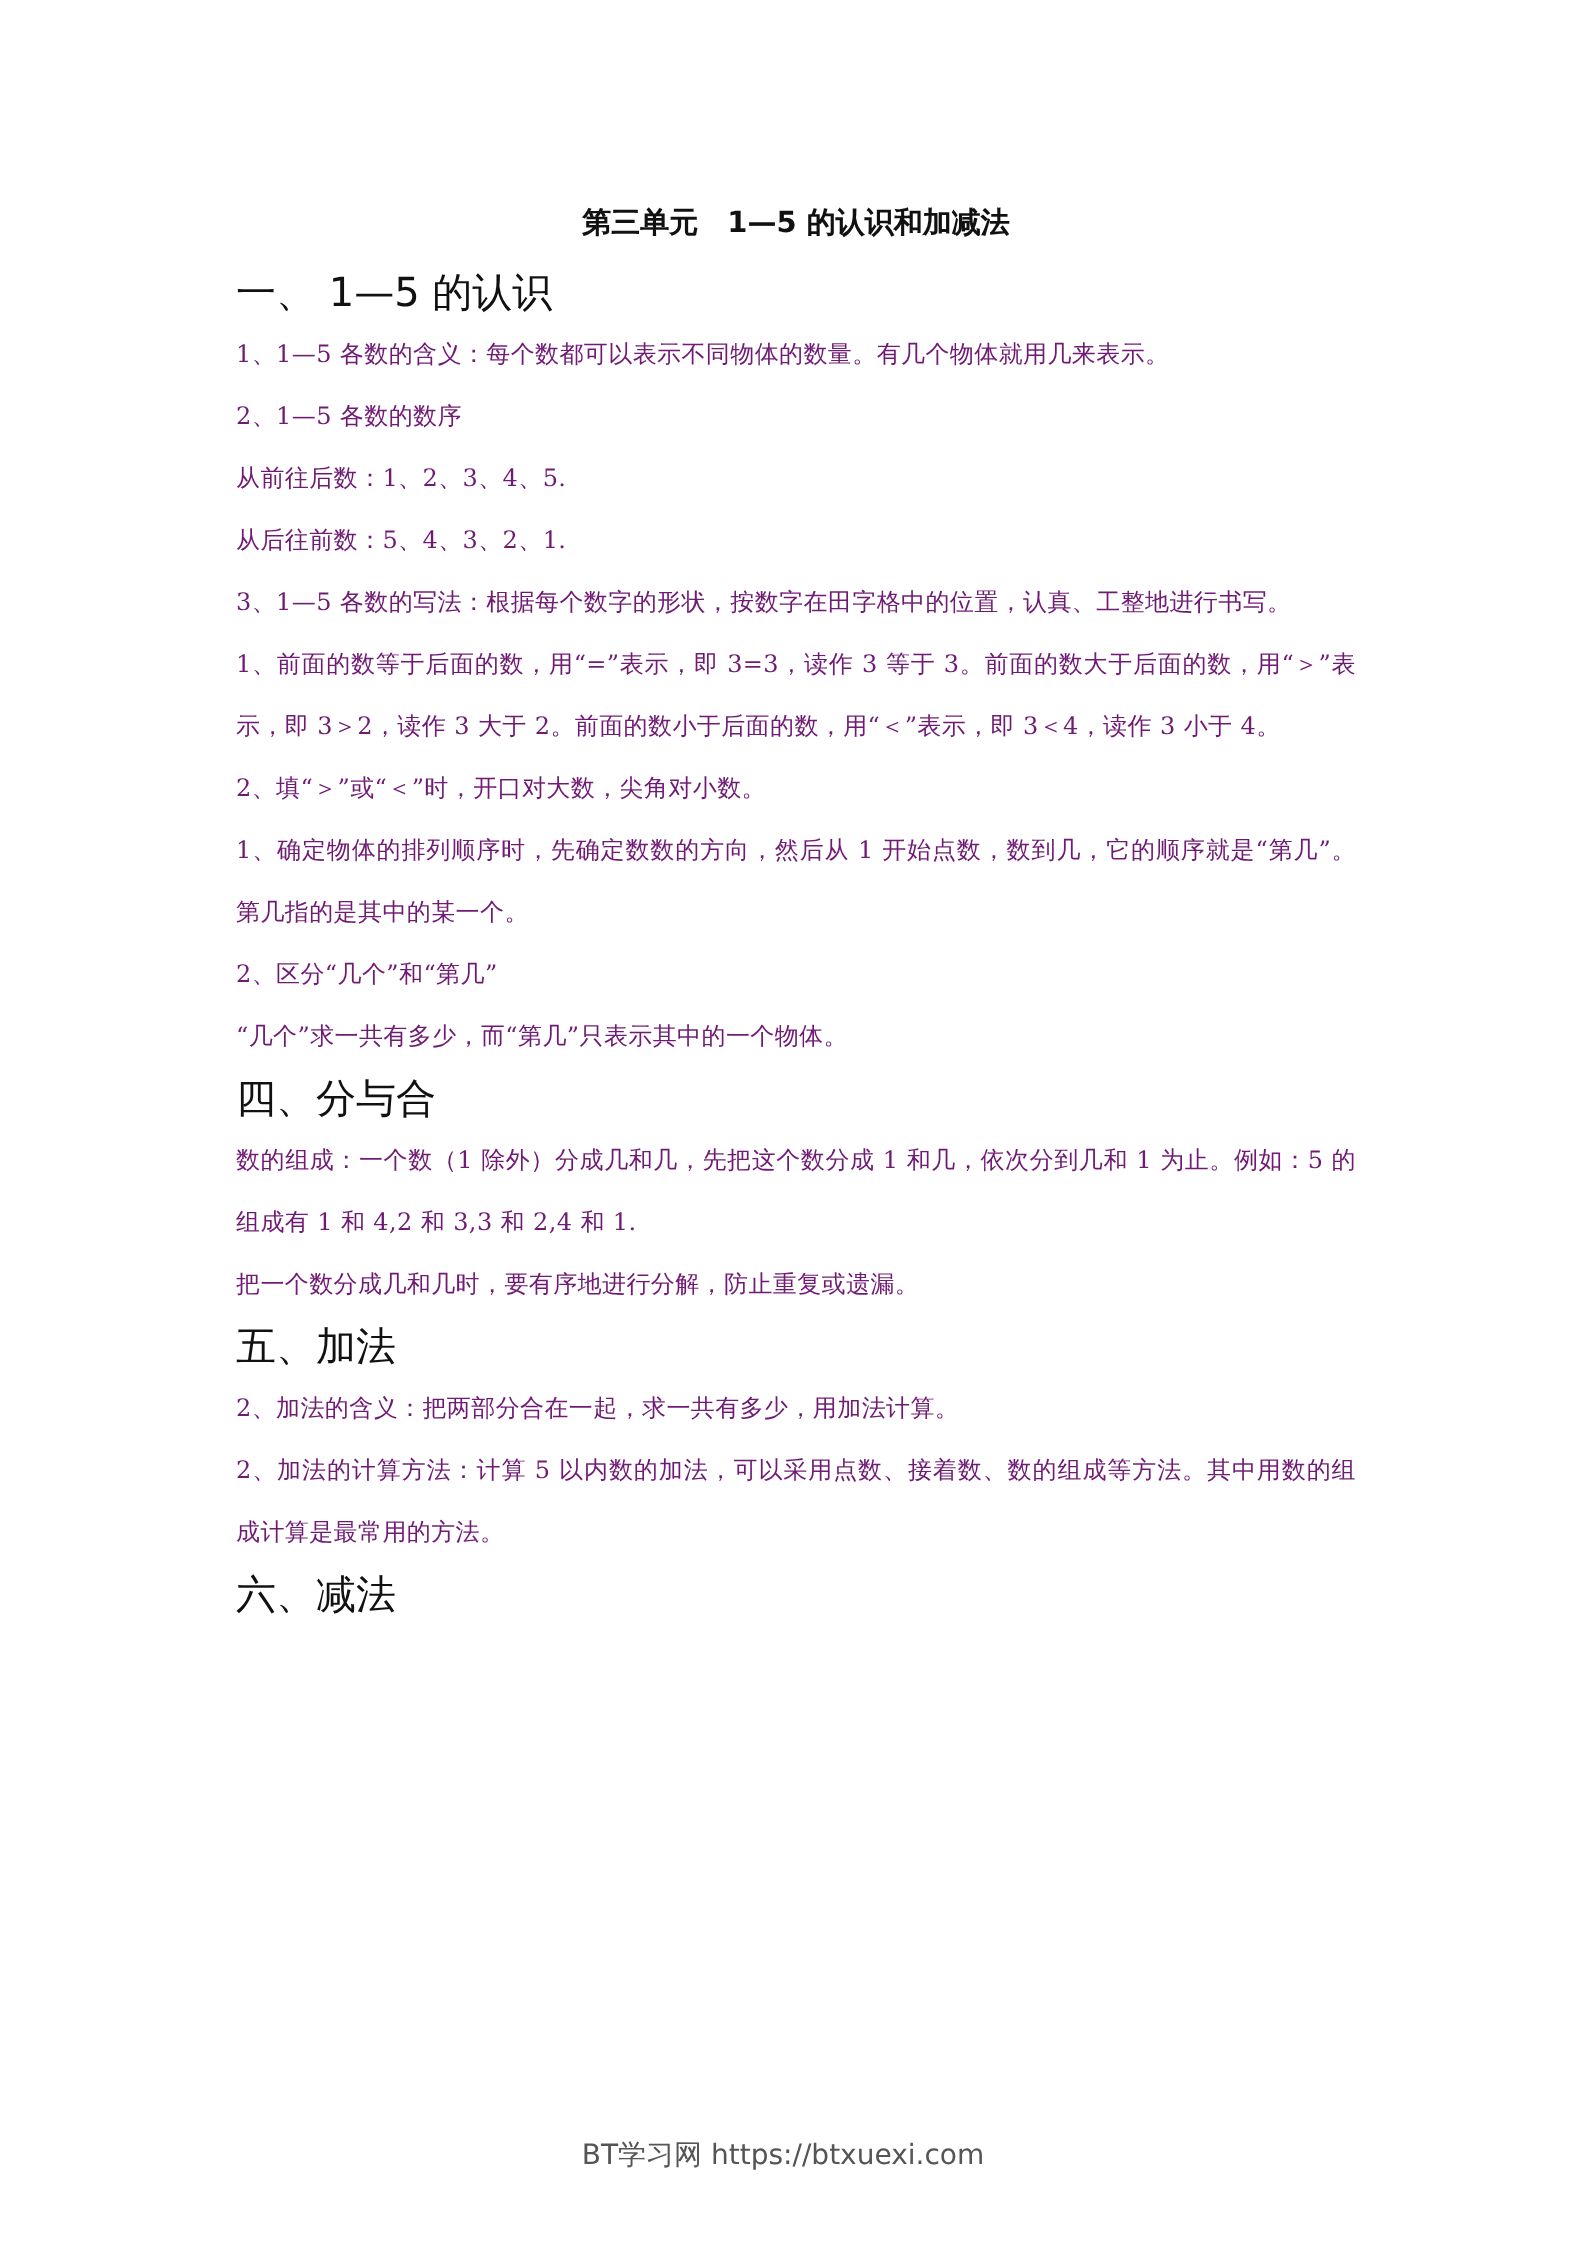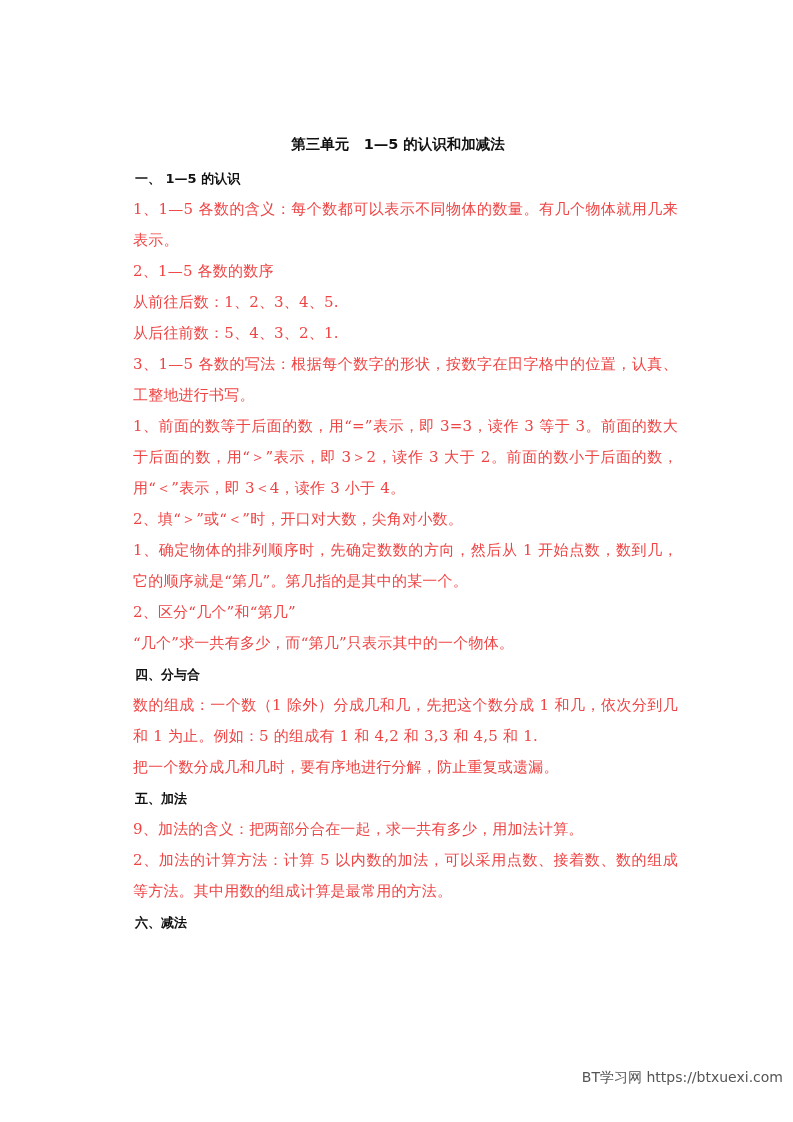--- a/index.html
+++ b/index.html
@@ -1,24 +1,24 @@
 <!DOCTYPE html>
 <html><head>
 <meta charset="utf-8">
 <style>
   html, body { margin: 0; padding: 0; background: #ffffff; }
   body { width: 793px; height: 1122px; position: relative; overflow: hidden;
          font-family: "DejaVu Serif", "Liberation Serif", serif; color: #333; }
   .page { position: absolute; left: 118px; top: 100px; width: 560px; }
   .title { text-align: center; font-family: "DejaVu Sans", "Liberation Sans", sans-serif;
-           font-weight: bold; font-size: 14.5px; color: #111; height: 31px; line-height: 24px; margin-left: 0; margin-top: 32px; }
-  .h { font-family: "DejaVu Sans", "Liberation Sans", sans-serif; font-weight: bold;
-       font-size: 13px; color: #111; height: 31px; line-height: 31px; white-space: nowrap; margin-left: 17px; }
-  .p { font-size: 15px; line-height: 31px; color: #ef4444; text-align: justify; text-align-last: left; letter-spacing: 0.2px; margin-left: 15px; }
-  .footer { position: absolute; top: 1069px; left: 0; width: 783px; text-align: right;
+           font-weight: bold; font-size: 14.5px; color: #111; height: 31px; line-height: 24px; margin-left: 0; }
+  .h { font-family: "DejaVu Sans", "Liberation Sans", sans-serif; font-weight: normal;
+       font-size: 20px; color: #111; height: 31px; line-height: 31px; white-space: nowrap; }
+  .p { font-size: 12px; line-height: 31px; color: #701a75; text-align: justify; text-align-last: left; letter-spacing: 0.2px; }
+  .footer { position: absolute; top: 1069px; left: 0; width: 783px; text-align: center;
             font-family: "DejaVu Sans", "Liberation Sans", sans-serif; font-size: 14px; color: #555; }
 </style>
 </head>
 <body>
 
 <div class="page">
   <div class="title">第三单元　1—5 的认识和加减法</div>
 
   <div>
     <div class="h">一、 1—5 的认识</div>
@@ -35,27 +35,27 @@
   </div>
 
   <div>
     <div class="p">1、确定物体的排列顺序时，先确定数数的方向，然后从 1 开始点数，数到几，它的顺序就是“第几”。第几指的是其中的某一个。</div>
     <div class="p">2、区分“几个”和“第几”</div>
     <div class="p">“几个”求一共有多少，而“第几”只表示其中的一个物体。</div>
   </div>
 
   <div>
     <div class="h">四、分与合</div>
-    <div class="p">数的组成：一个数（1 除外）分成几和几，先把这个数分成 1 和几，依次分到几和 1 为止。例如：5 的组成有 1 和 4,2 和 3,3 和 4,5 和 1.</div>
+    <div class="p">数的组成：一个数（1 除外）分成几和几，先把这个数分成 1 和几，依次分到几和 1 为止。例如：5 的组成有 1 和 4,2 和 3,3 和 2,4 和 1.</div>
     <div class="p">把一个数分成几和几时，要有序地进行分解，防止重复或遗漏。</div>
   </div>
 
   <div>
     <div class="h">五、加法</div>
-    <div class="p">9、加法的含义：把两部分合在一起，求一共有多少，用加法计算。</div>
+    <div class="p">2、加法的含义：把两部分合在一起，求一共有多少，用加法计算。</div>
     <div class="p">2、加法的计算方法：计算 5 以内数的加法，可以采用点数、接着数、数的组成等方法。其中用数的组成计算是最常用的方法。</div>
   </div>
 
   <div>
     <div class="h">六、减法</div>
   </div>
 </div>
 
 <div class="footer">BT学习网 https://btxuexi.com</div>
 

